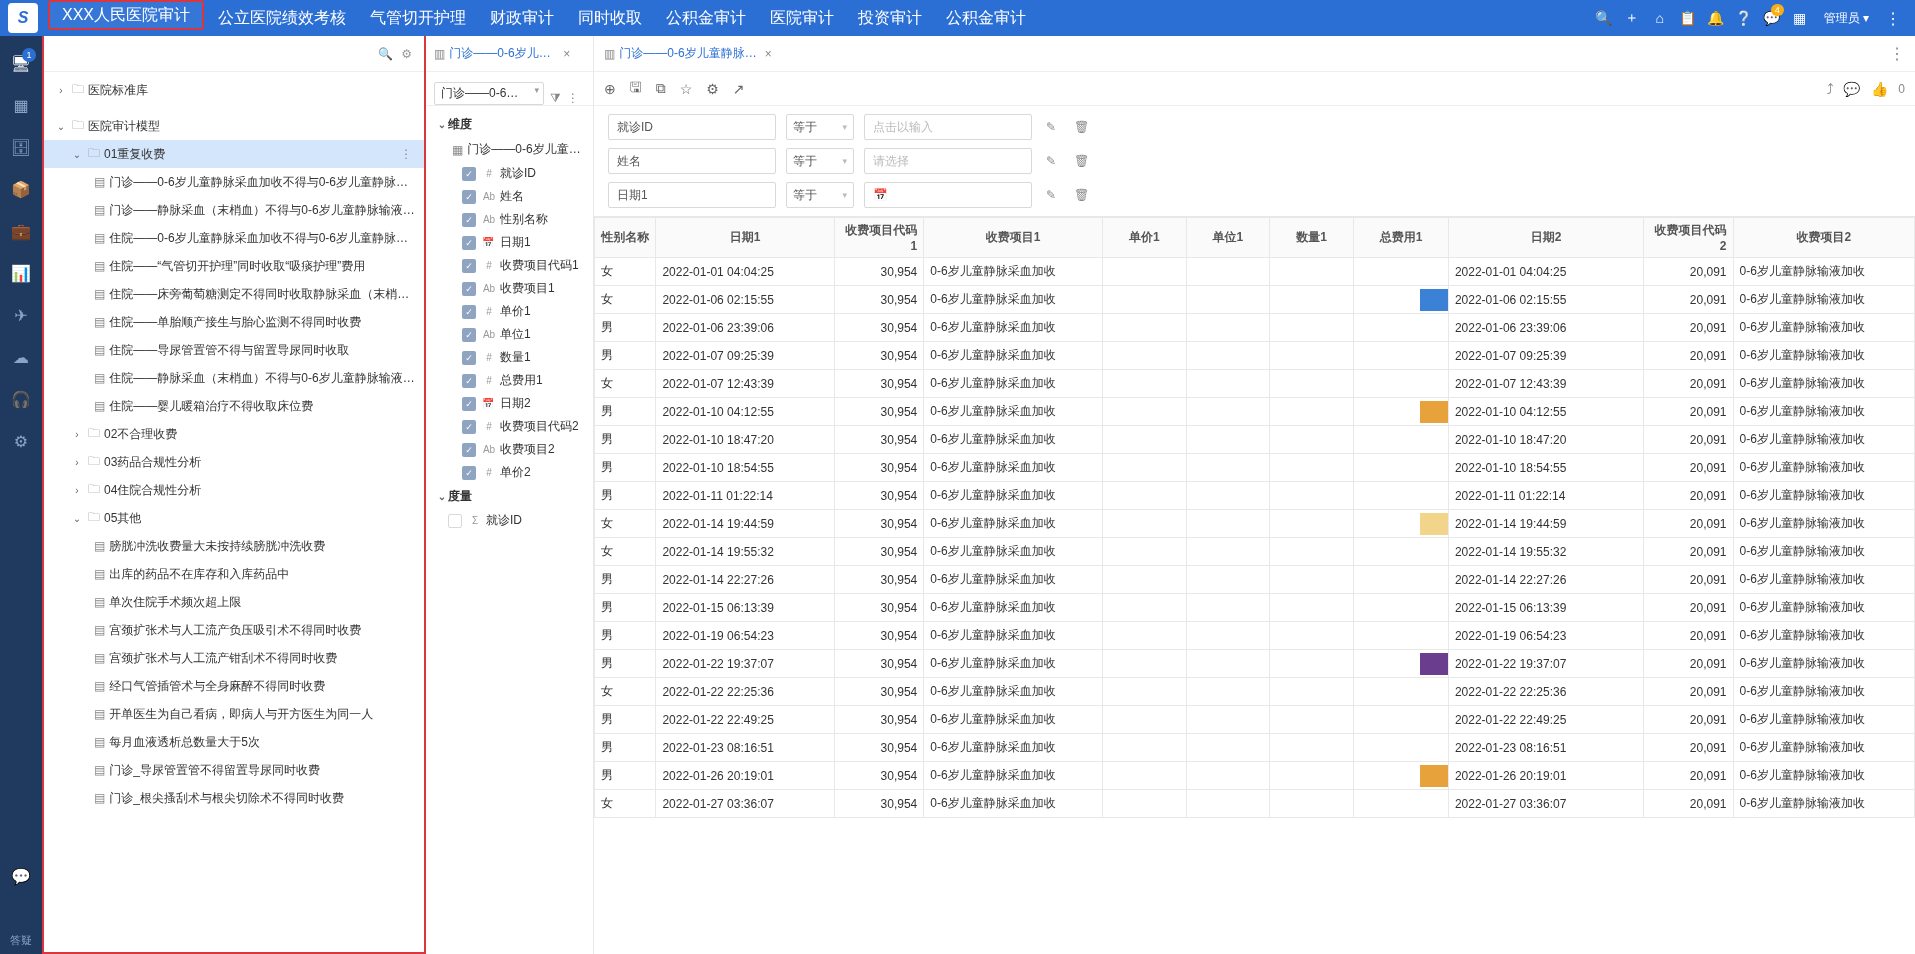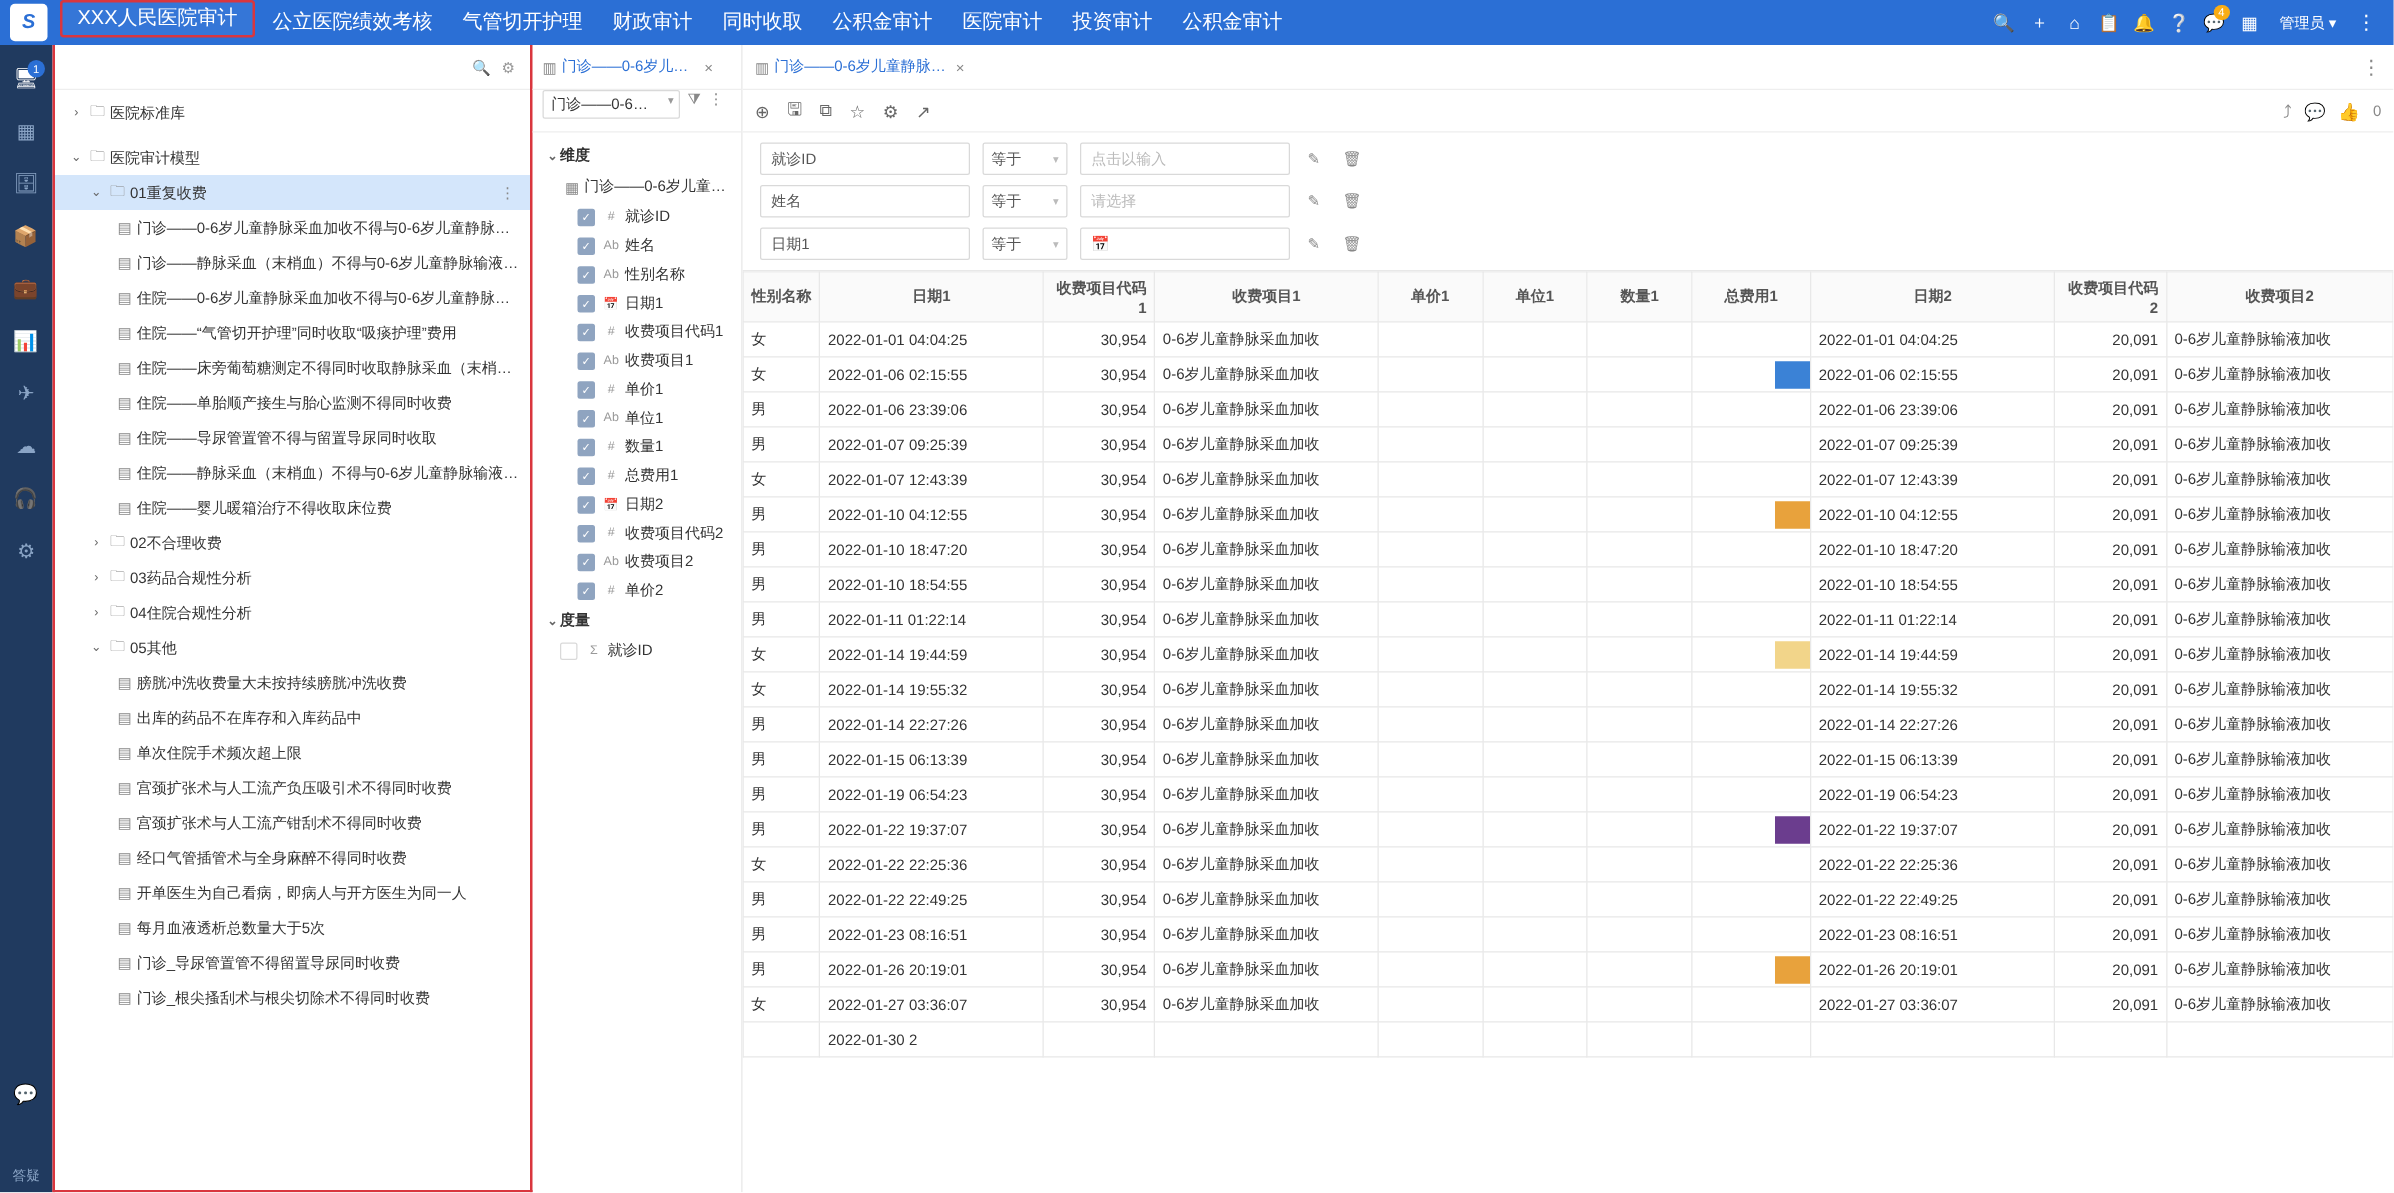--- a/index.html
+++ b/index.html
@@ -39,21 +39,21 @@
 .tree-toggle { width: 14px; text-align: center; color: #666; font-size: 10px; }
 .tree-icon { margin: 0 4px; color: #888; font-size: 12px; }
 .tree-label { flex: 1; overflow: hidden; text-overflow: ellipsis; }
 .tree-more { color: #888; padding: 0 4px; }
 
 
 .fields-panel { width: 168px; border-right: 1px solid #e8e8e8; display: flex; flex-direction: column; }
 .tab-bar { height: 36px; display: flex; align-items: center; padding: 0 8px; border-bottom: 1px solid #eee; color: #2b6fd5; }
 .tab-bar .tab-icon { margin-right: 4px; color: #888; }
 .tab-close { margin-left: 4px; color: #888; cursor: pointer; }
-.breadcrumb-row { height: 34px; display: flex; align-items: flex-start; padding: 0 8px; border-bottom: 1px solid #eee; gap: 6px; }
+.breadcrumb-row { height: 34px; display: flex; align-items: flex-end; padding: 0 8px; border-bottom: 1px solid #eee; gap: 6px; }
 .crumb-box { border: 1px solid #d9d9d9; border-radius: 2px; padding: 2px 16px 2px 6px; font-size: 12px; position: relative; max-width: 110px; overflow: hidden; white-space: nowrap; text-overflow: ellipsis; }
 .crumb-box::after { content: '▾'; position: absolute; right: 4px; color: #999; font-size: 9px; }
 .funnel-icon { color: #888; cursor: pointer; }
 .fields-body { flex: 1; overflow-y: auto; padding: 6px 0; }
 .section-header { display: flex; align-items: center; padding: 4px 10px; font-weight: bold; cursor: pointer; }
 .section-header .tree-toggle { width: 12px; }
 .field-parent { display: flex; align-items: center; padding: 4px 10px 4px 22px; }
 .field-item { display: flex; align-items: center; padding: 3px 10px 3px 36px; cursor: pointer; }
 .field-check { width: 14px; height: 14px; background: #8fa4c0; border-radius: 2px; margin-right: 6px; display: flex; align-items: center; justify-content: center; color: #fff; font-size: 9px; }
 .field-check.empty { background: #fff; border: 1px solid #d9d9d9; }
@@ -724,31 +724,18 @@
                 <td class="c-code1 td-right">30,954</td>
                 <td class="c-item1">0-6岁儿童静脉采血加收</td>
                 <td class="c-price1"></td>
                 <td class="c-unit1"></td>
                 <td class="c-qty1"></td>
                 <td class="c-total1 color-cell"></td>
                 <td class="c-date2">2022-01-27 03:36:07</td>
                 <td class="c-code2 td-right">20,091</td>
                 <td class="c-item2">0-6岁儿童静脉输液加收</td>
               </tr>
-              <tr>
-                <td class="c-gender"></td>
-                <td class="c-date1">2022-01-30 2</td>
-                <td class="c-code1 td-right"></td>
-                <td class="c-item1"></td>
-                <td class="c-price1"></td>
-                <td class="c-unit1"></td>
-                <td class="c-qty1"></td>
-                <td class="c-total1 color-cell"></td>
-                <td class="c-date2"></td>
-                <td class="c-code2 td-right"></td>
-                <td class="c-item2"></td>
-              </tr>
             </tbody>
         </table>
       </div>
     </div>
   </div>
 </div>
 
 </body></html>

